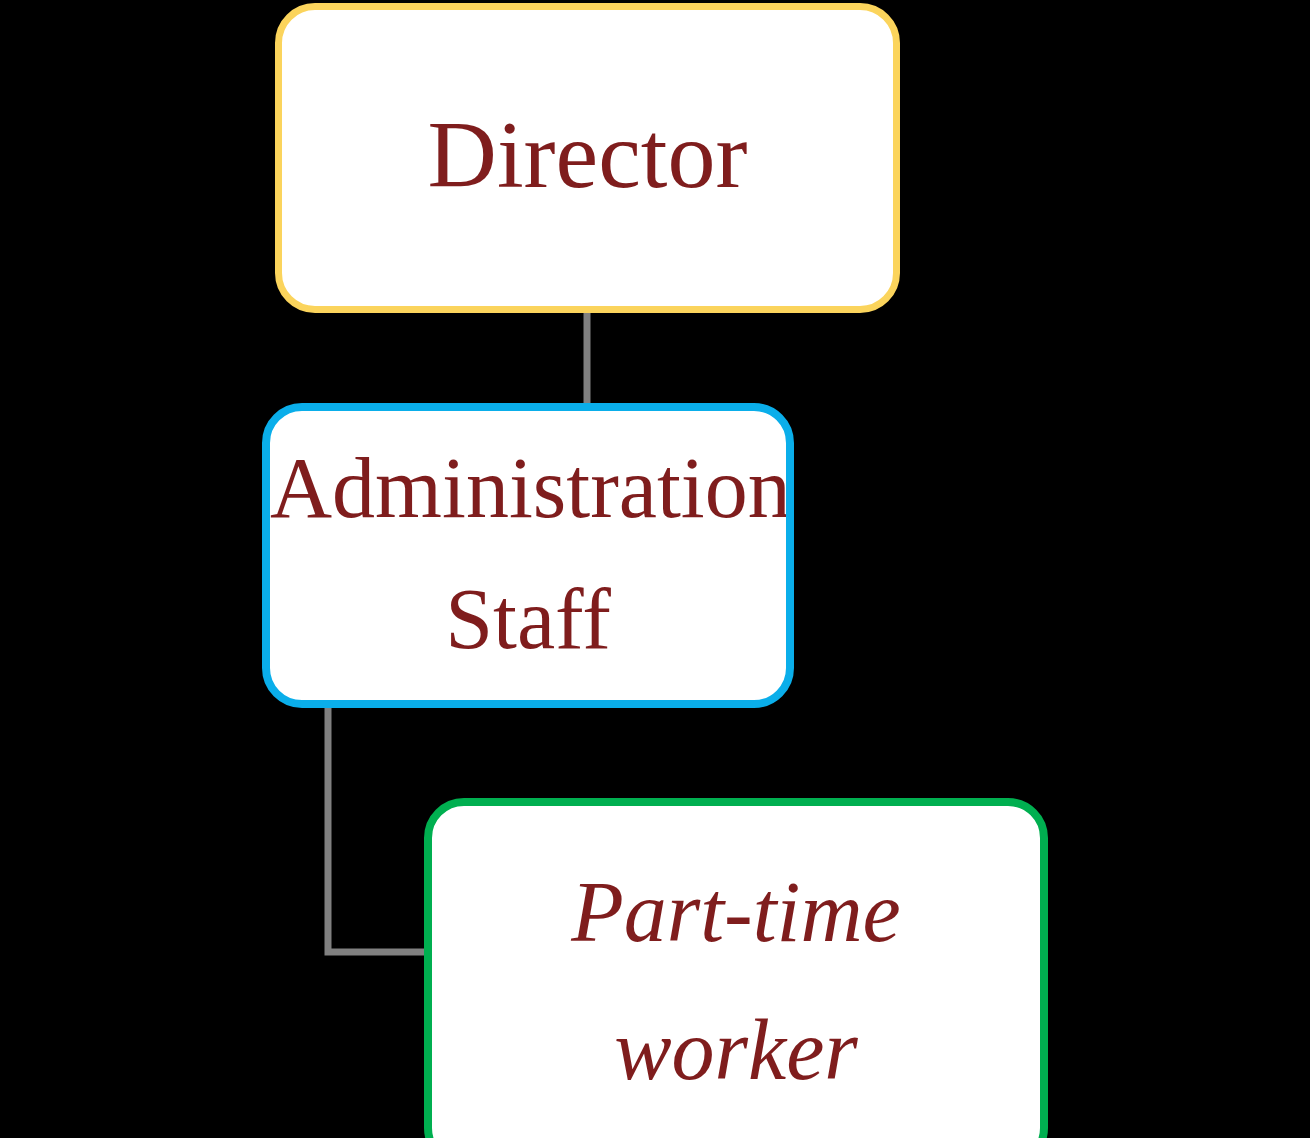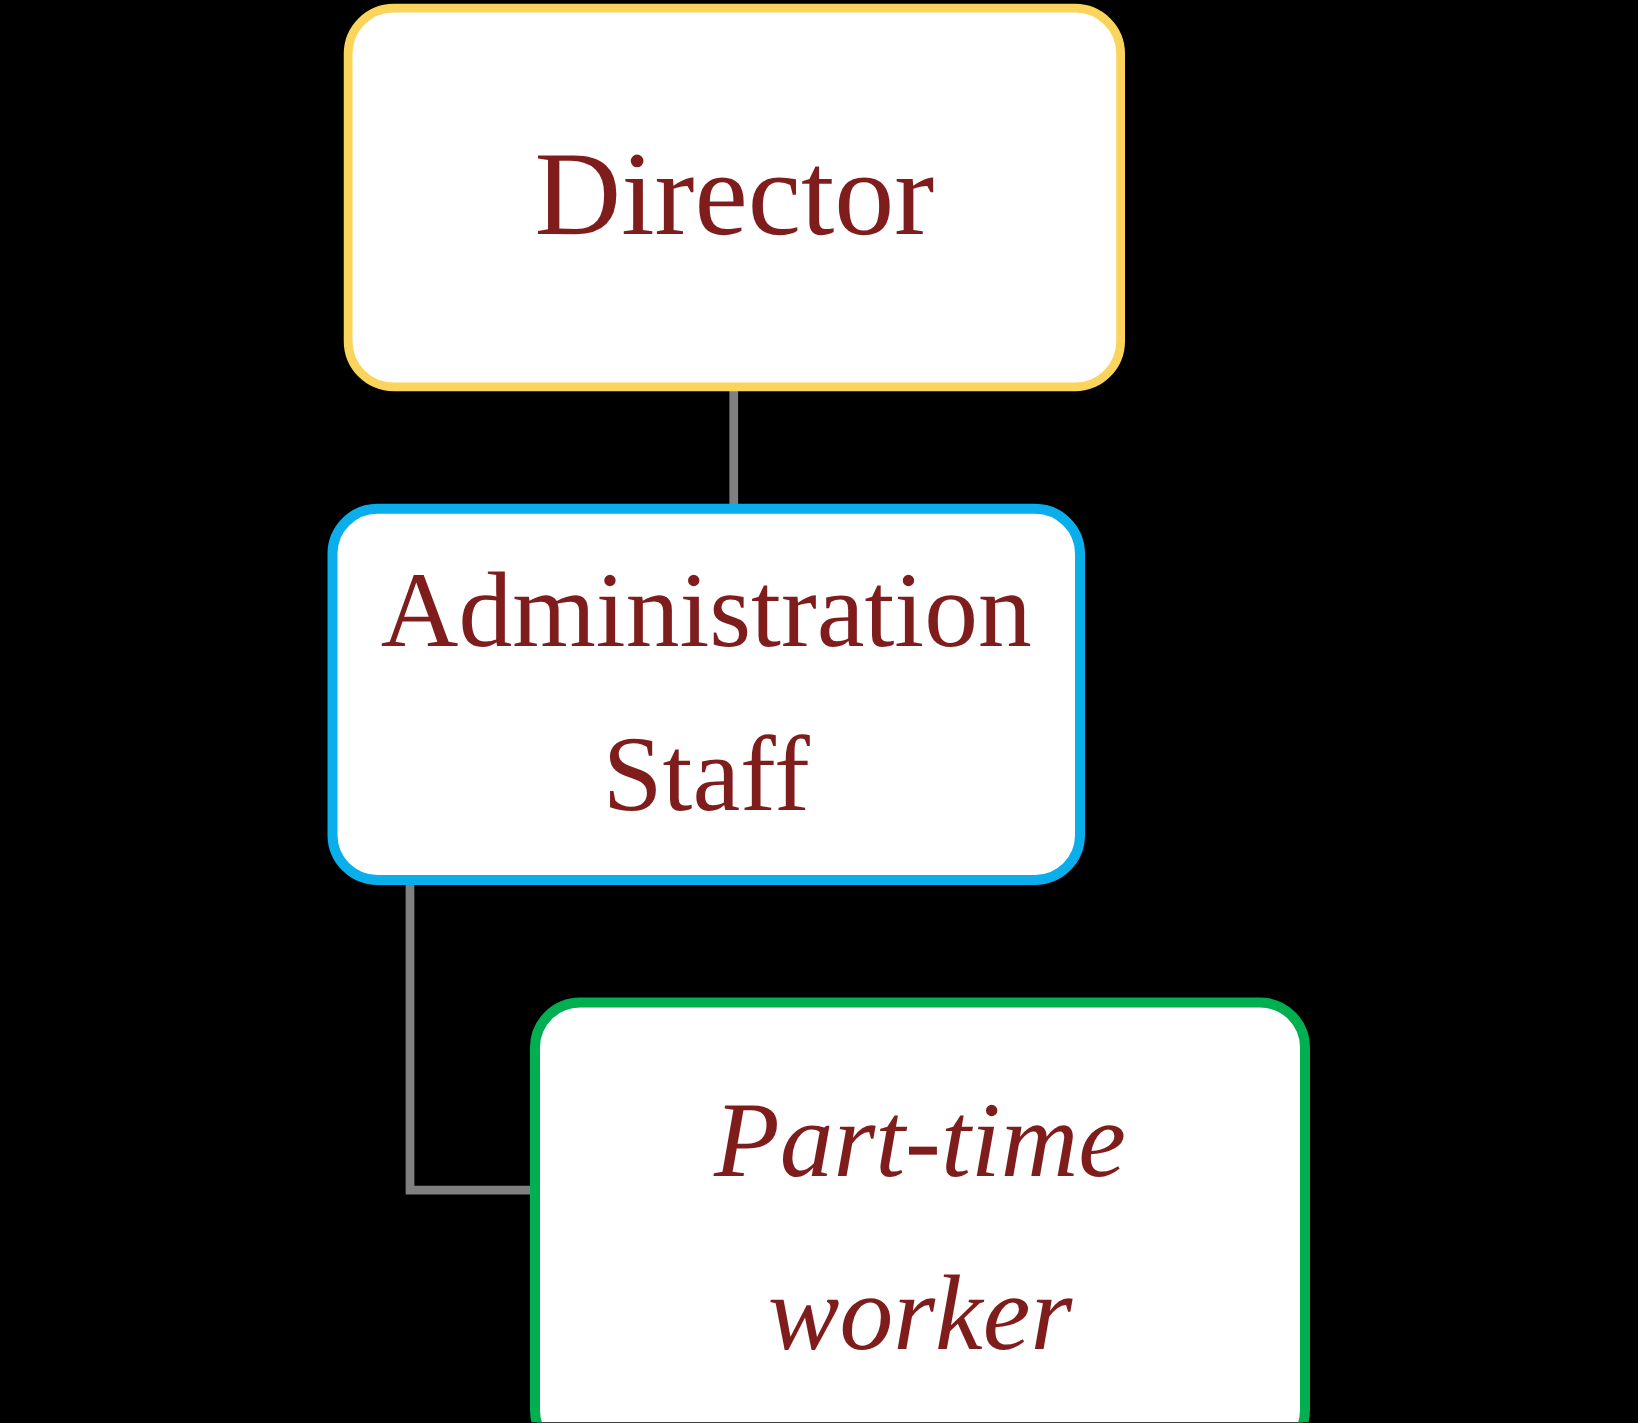--- a/index.html
+++ b/index.html
@@ -56,21 +56,21 @@
   }
   #node-director .node-label {
     font-size: 96px;
     margin-top: -6px;
   }
 
   
   #node-administration-staff {
     left: 262px;
     top: 403px;
-    width: 606px;
+    width: 532px;
     height: 305px;
     border: 8px solid #0AAEEA;
     border-radius: 40px;
   }
   #node-administration-staff .node-label {
     font-size: 86px;
     line-height: 1.52;
     margin-top: -4px;
   }
 

